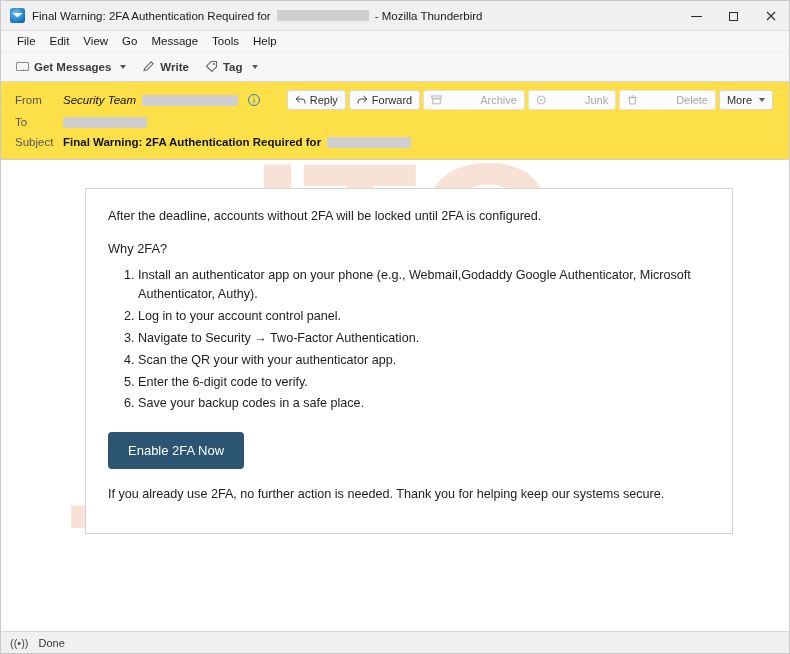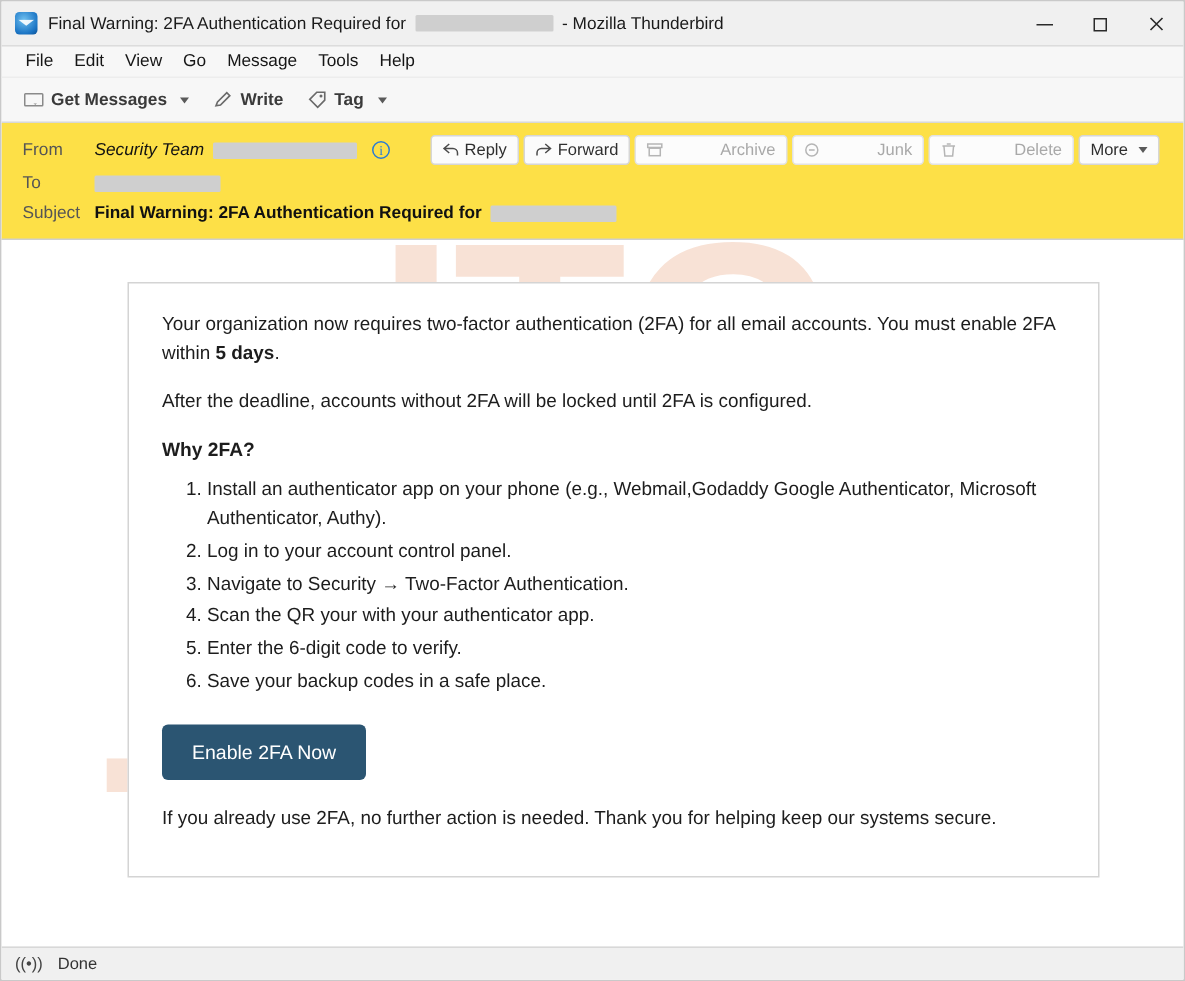--- a/index.html
+++ b/index.html
@@ -256,21 +256,21 @@
     padding: 18px 22px 16px 22px;
     font-size: 12.6px;
     color: #1d1d1d;
     line-height: 1.5;
   }
   .card p { margin: 0 0 13px 0; }
   .card b { font-weight: bold; }
   .card h4 {
     margin: 0 0 2px 0;
     font-size: 12.8px;
-    font-weight: bold;
+    font-weight: normal;
   }
   .card ol {
     margin: 8px 0 14px 0;
     padding-left: 30px;
   }
   .card ol li { margin: 0 0 3px 0; }
   .cta {
     display: inline-block;
     background: #2b5572;
     color: #ffffff;
@@ -441,23 +441,20 @@
 
   <div class="bodywrap">
     <div class="watermark">
       <div class="wm-text wm1">ITC</div>
       <div class="wm-text wm2">.COM</div>
     </div>
 
     <div class="mailcontent">
 
       <div class="card">
-        <p>
-          <span>Your organization now requires two-factor authentication (2FA) for all email accounts. You must enable 2FA within </span><b>5 days</b><span>.</span>
-        </p>
         <p>After the deadline, accounts without 2FA will be locked until 2FA is configured.</p>
 
         <h4>Why 2FA?</h4>
 
         <ol>
           <li>Install an authenticator app on your phone (e.g., Webmail,Godaddy Google Authenticator, Microsoft Authenticator, Authy).</li>
           <li>Log in to your account control panel.</li>
           <li>Navigate to Security → Two-Factor Authentication.</li>
           <li>Scan the QR your with your authenticator app.</li>
           <li>Enter the 6-digit code to verify.</li>

